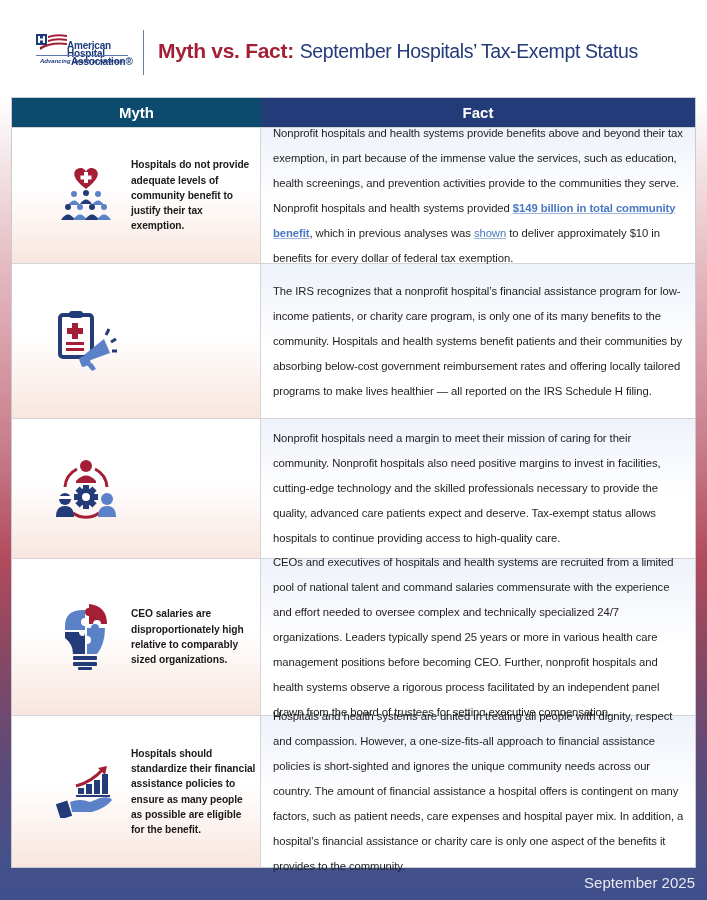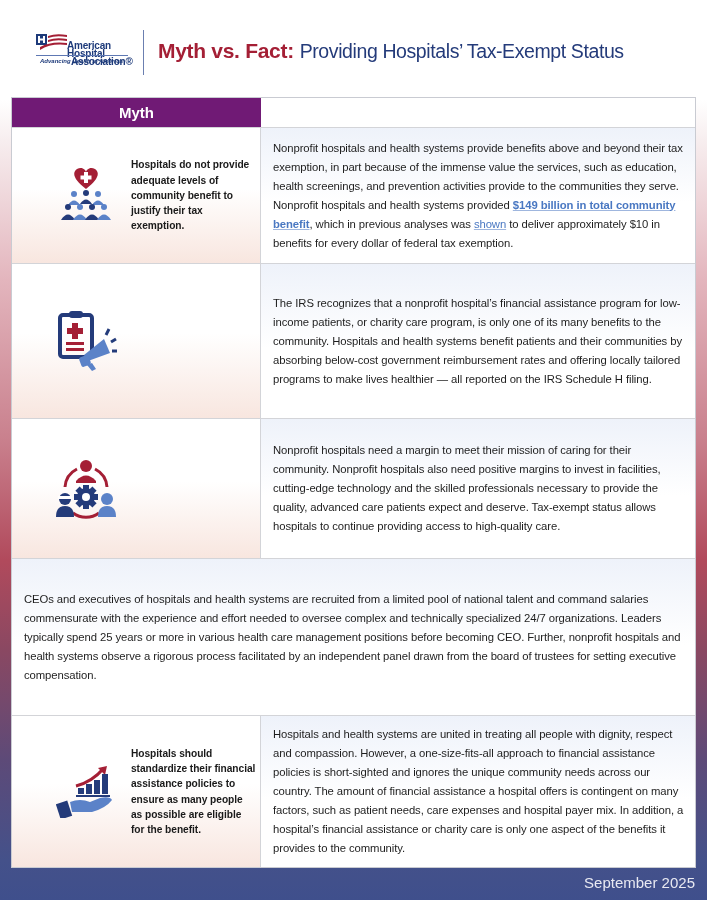--- a/index.html
+++ b/index.html
@@ -47,21 +47,21 @@
   }
   .title-strong { color: #a41f35; font-weight: bold; letter-spacing: -0.3px; text-align: center; }
   .title-rest { color: #243b7a; font-size: 19.5px; letter-spacing: -0.4px; }
 
   .table {
     position: absolute; left: 11px; top: 97px; width: 685px;
     background: #fff; border: 1px solid #c9cbd2;
   }
   .thead { display: flex; height: 29px; }
   .th-myth {
-    width: 249px; background: #701a75; color: #fff; font-weight: bold;
+    width: 249px; background: #0c4a6e; color: #fff; font-weight: bold;
     font-size: 15px; display: flex; align-items: center; justify-content: center;
   }
   .th-fact {
     flex: 1; background: #243b7a; color: #fff; font-weight: bold;
     font-size: 15px; display: flex; align-items: center; justify-content: center;
   }
   .row { display: flex; border-top: 1px solid #d3d4d8; }
   .cell-myth {
     width: 249px; position: relative;
     background: linear-gradient(to bottom, #ffffff 0%, #ffffff 45%, #f8e6df 100%);
@@ -75,21 +75,21 @@
   }
   .icon-wrap {
     width: 90px; height: 70px; display: flex; align-items: center; justify-content: center;
     flex-shrink: 0; margin-left: 5px;
   }
   .myth-text {
     font-size: 10.2px; font-weight: bold; color: #1a1a1a; line-height: 15.3px;
     width: 150px; padding-right: 4px; letter-spacing: -0.05px;
   }
   .fact-text {
-    font-size: 11.3px; color: #1e1e1e; line-height: 19px; letter-spacing: -0.08px;
+    font-size: 11.3px; color: #1e1e1e; line-height: 25px; letter-spacing: -0.08px;
   }
   .link { color: #4a78c2; text-decoration: underline; text-decoration-color: #9fb6de; }
   .link-bold { font-weight: bold; }
 
   .footer-date {
     position: absolute; right: 12px; top: 874px; color: #e8e9f2;
     font-size: 15px;
   }
 </style>
 </head>
@@ -109,27 +109,28 @@
     <div class="logo-name">
       <div>American Hospital</div>
       <div style="padding-left:4px">Association®</div>
     </div>
     <div class="logo-rule"></div>
     <div class="logo-tag">Advancing Health in America</div>
   </div>
   <div class="header-divider"></div>
   <div class="title">
     <span class="title-strong">Myth vs. Fact:</span>
-    <span class="title-rest">Providing Hospitals’ Tax-Exempt Status</span>
+    <span class="title-rest">September Hospitals’ Tax-Exempt Status</span>
   </div>
 </div>
 
 <div class="table">
   <div class="thead">
     <div class="th-myth">Myth</div>
+    <div class="th-fact">Fact</div>
   </div>
 
   <div class="row" style="height:136px">
     <div class="cell-myth">
       <div class="icon-wrap">
         <svg width="58" height="58" viewBox="0 0 58 58">
           <path d="M29 22 C18 14 14 6 20 2 C25 -1 29 3 29 5 C29 3 33 -1 38 2 C44 6 40 14 29 22 Z" fill="#a41f35"></path>
           <rect x="27" y="5" width="4" height="11" fill="#fff"></rect>
           <rect x="23.5" y="8.5" width="11" height="4" fill="#fff"></rect>
           <circle cx="17" cy="27" r="3" fill="#5b82c8"></circle>
@@ -205,20 +206,34 @@
           <path d="M43 58 Q43 47 52 47 Q61 47 61 58 Z" fill="#5b82c8"></path>
         </svg>
       </div>
     </div>
     <div class="cell-fact">
       <p class="fact-text">Nonprofit hospitals need a margin to meet their mission of caring for their community. Nonprofit hospitals also need positive margins to invest in facilities, cutting-edge technology and the skilled professionals necessary to provide the quality, advanced care patients expect and deserve. Tax-exempt status allows hospitals to continue providing access to high-quality care.</p>
     </div>
   </div>
 
   <div class="row" style="height:157px">
+    <div class="cell-myth">
+      <div class="icon-wrap">
+        <svg width="50" height="66" viewBox="0 0 50 66">
+          <path d="M4 22 Q4 6 22 6 L24 6 L24 14 Q20 14 20 18 Q20 22 24 22 L24 26 L4 26 Z" fill="#5b82c8"></path>
+          <path d="M28 0 Q46 2 46 20 L40 20 Q40 16 36 16 Q32 16 32 20 L28 20 L28 12 Q24 12 24 8 Q24 4 28 4 Z" fill="#a41f35"></path>
+          <path d="M4 28 L18 28 Q18 32 22 32 Q24 32 24 28 L24 50 L12 50 Q12 40 4 34 Z" fill="#243b7a"></path>
+          <path d="M26 24 L30 24 Q30 20 34 20 Q38 20 38 24 L44 24 Q44 40 36 50 L26 50 L26 40 Q30 40 30 36 Q30 32 26 32 Z" fill="#5b82c8"></path>
+          <rect x="12" y="52" width="24" height="4" rx="1" fill="#243b7a"></rect>
+          <rect x="12" y="58" width="24" height="4" rx="1" fill="#243b7a"></rect>
+          <rect x="17" y="63" width="14" height="3" rx="1" fill="#243b7a"></rect>
+        </svg>
+      </div>
+      <div class="myth-text">CEO salaries are disproportionately high relative to comparably sized organizations.</div>
+    </div>
     <div class="cell-fact">
       <p class="fact-text">CEOs and executives of hospitals and health systems are recruited from a limited pool of national talent and command salaries commensurate with the experience and effort needed to oversee complex and technically specialized 24/7 organizations. Leaders typically spend 25 years or more in various health care management positions before becoming CEO. Further, nonprofit hospitals and health systems observe a rigorous process facilitated by an independent panel drawn from the board of trustees for setting executive compensation.</p>
     </div>
   </div>
 
   <div class="row" style="height:152px">
     <div class="cell-myth">
       <div class="icon-wrap">
         <svg width="60" height="52" viewBox="0 0 60 52">
           <path d="M20 20 Q36 16 48 2" fill="none" stroke="#a41f35" stroke-width="3"></path>

